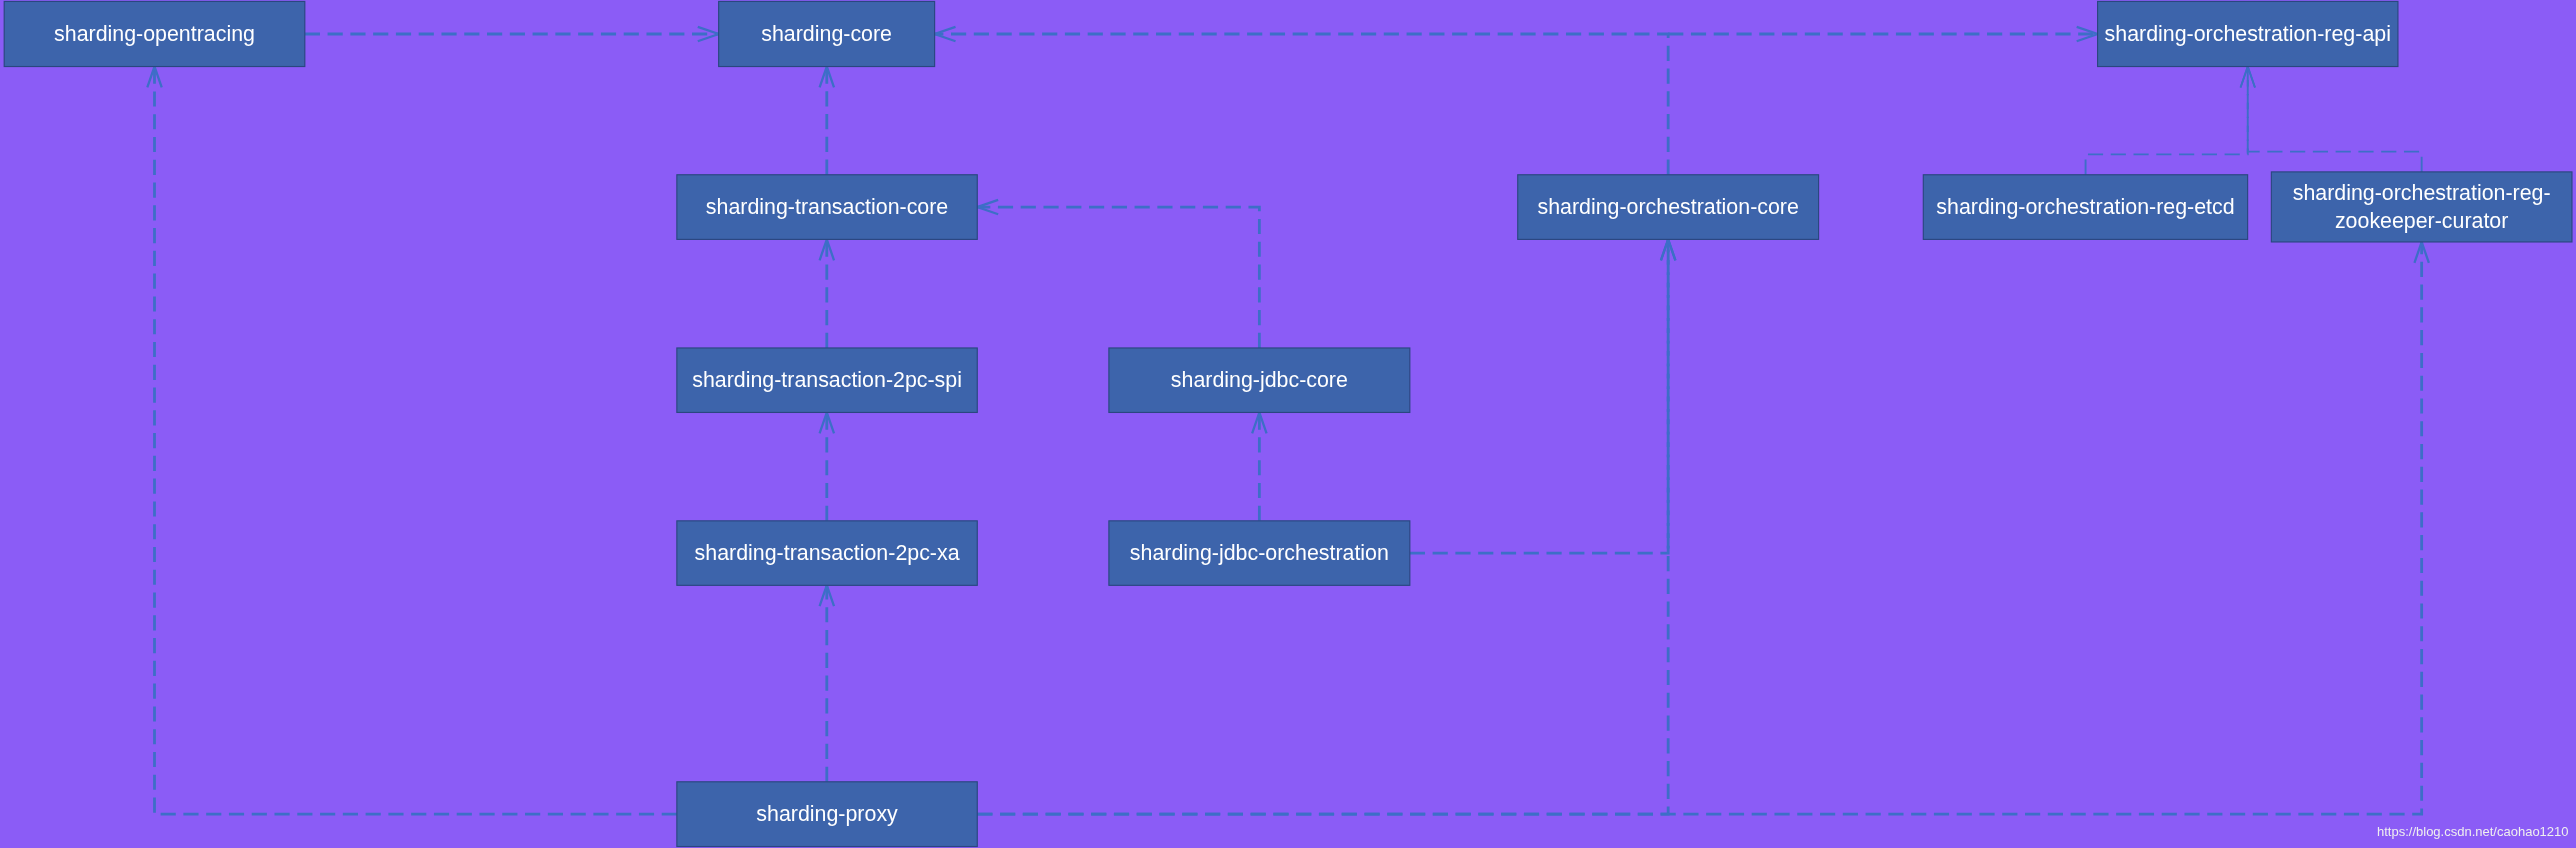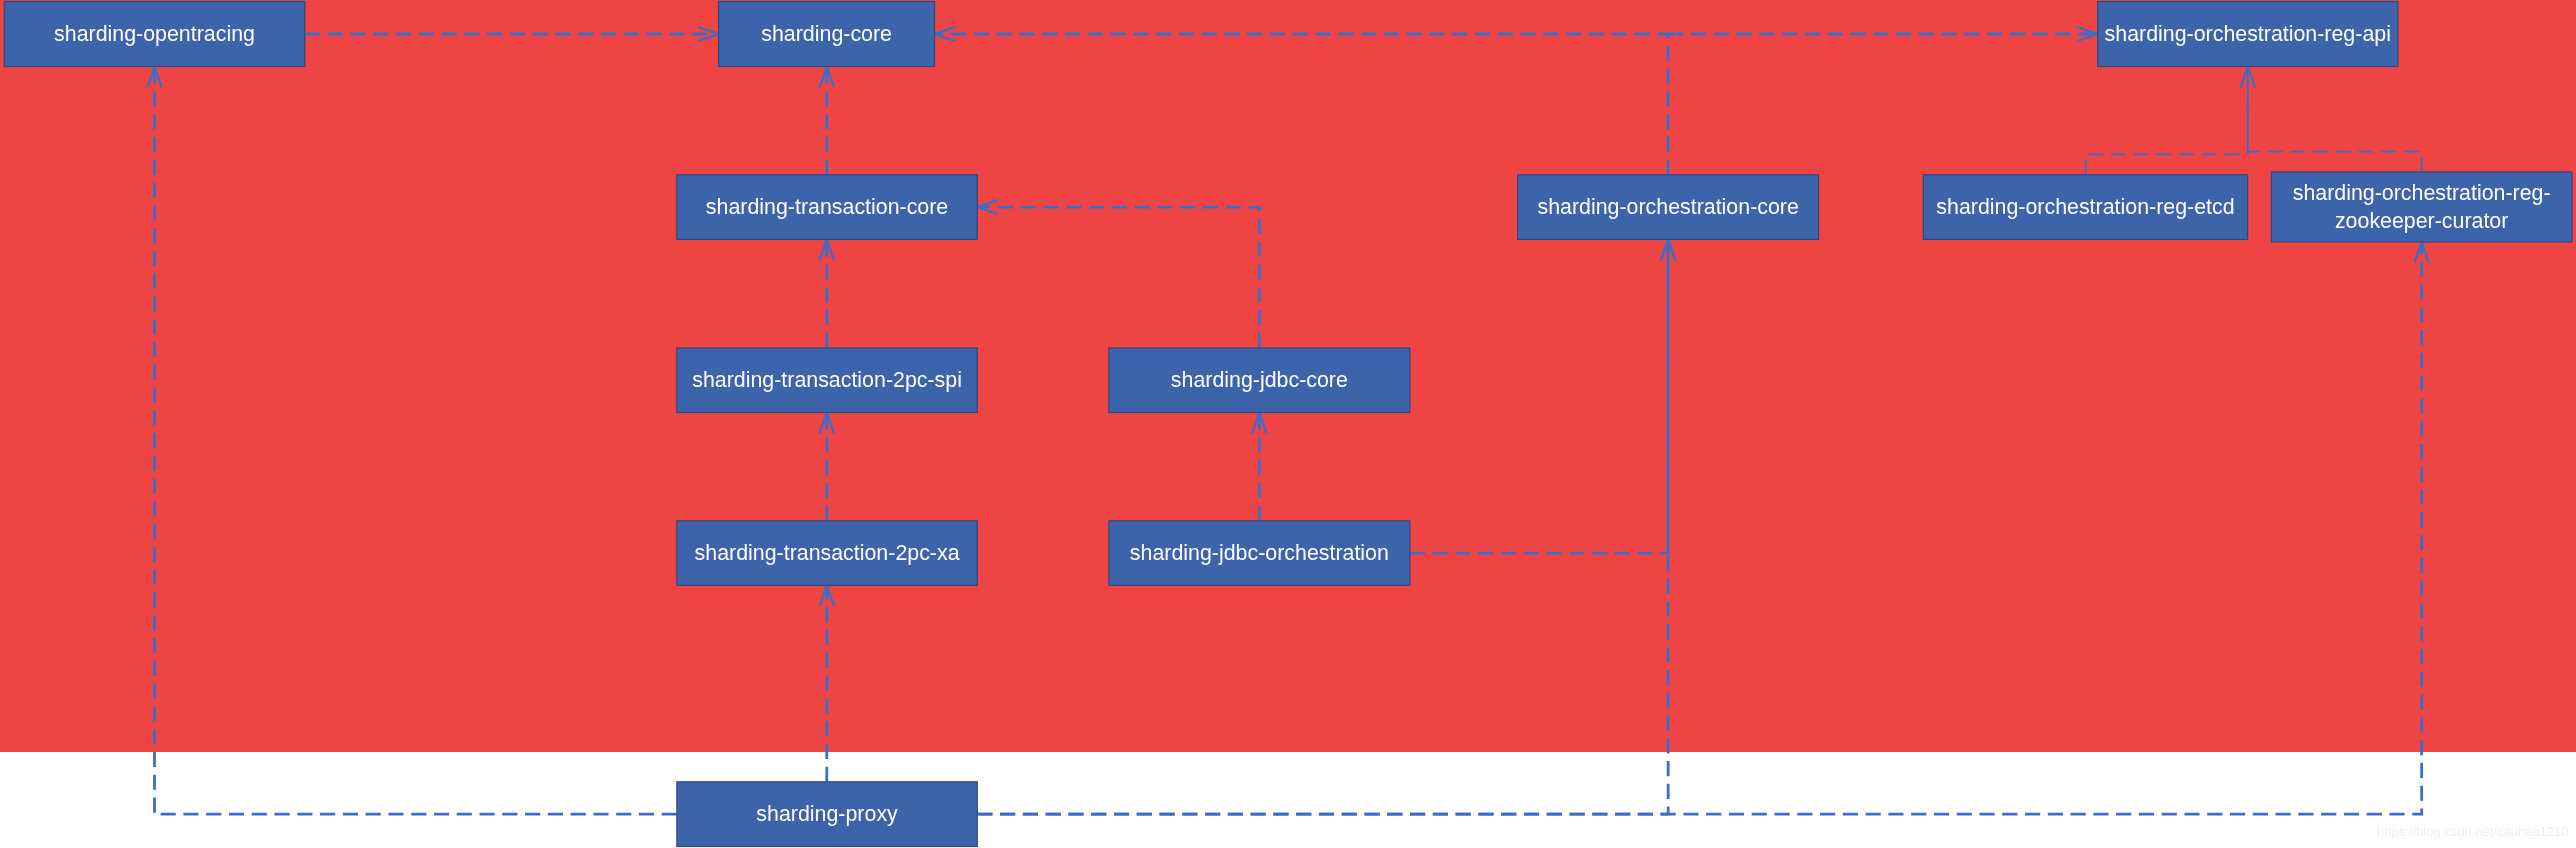--- a/index.html
+++ b/index.html
@@ -1,17 +1,17 @@
 <!DOCTYPE html>
 <html style="font-size:13px"><head>
 <meta charset="utf-8">
 <style>
   html,body{margin:0;padding:0;background:#ffffff;}
   body{width:2576px;height:848px;overflow:hidden;font-family:"Liberation Sans",sans-serif;}
-  #stage{position:relative;width:2576px;height:752px;background:#ef4444;text-decoration:underline;}
+  #stage{position:relative;width:2576px;height:848px;background:#8b5cf6;text-decoration:underline;}
   svg#diagram{position:absolute;left:0;top:0;width:2576px;height:848px;display:block;}
   .node-rect{fill:#3D64AB;stroke:#2A4780;stroke-width:1.4;}
   .node-label{fill:#ffffff;font-family:"Liberation Sans",sans-serif;font-size:26.1px;text-anchor:middle;}
   .edge{fill:none;stroke:#3D6EC7;stroke-width:3.4;stroke-dasharray:18.5 9.3;stroke-linecap:butt;}
   .edge-thin{fill:none;stroke:#3D6EC7;stroke-width:2.3;stroke-dasharray:18.5 9.3;stroke-linecap:butt;}
   .arrowhead{fill:none;stroke:#3D6EC7;stroke-width:2.8;stroke-linecap:butt;stroke-linejoin:miter;}
   .arrowhead-thin{fill:none;stroke:#3D6EC7;stroke-width:2.2;stroke-linecap:butt;stroke-linejoin:miter;}
   .watermark{position:absolute;color:#efefef;font-size:13px;font-family:"Liberation Sans",sans-serif;white-space:nowrap;line-height:1;}
 </style>
 </head>

